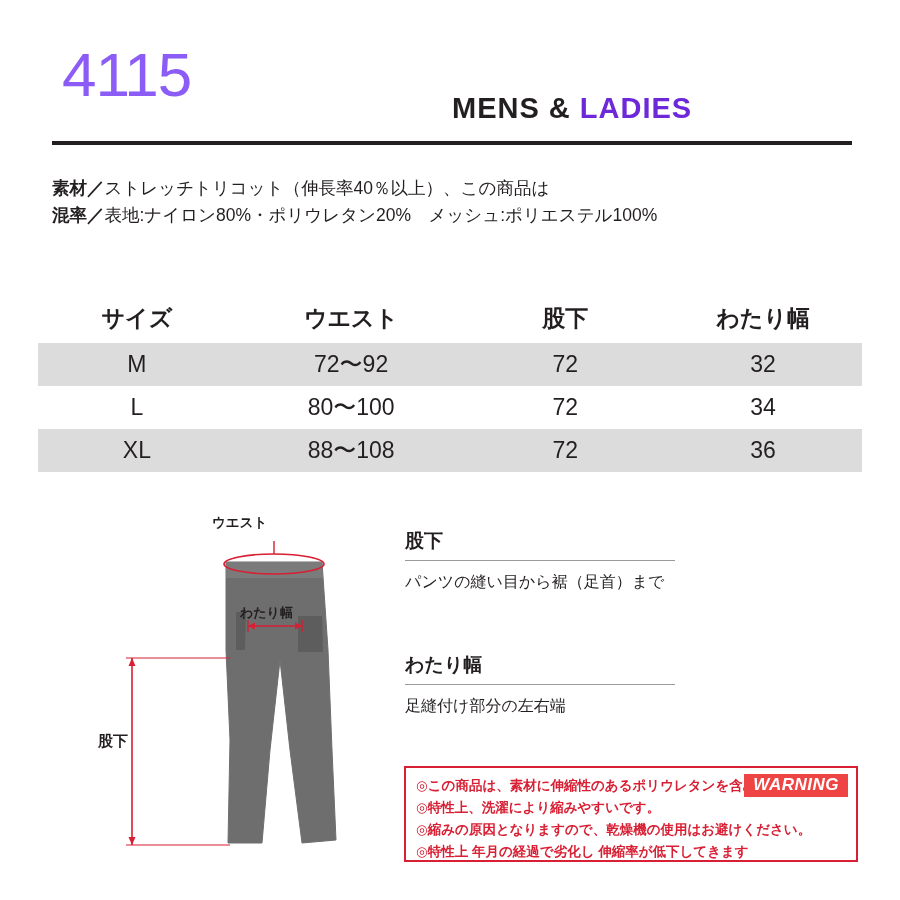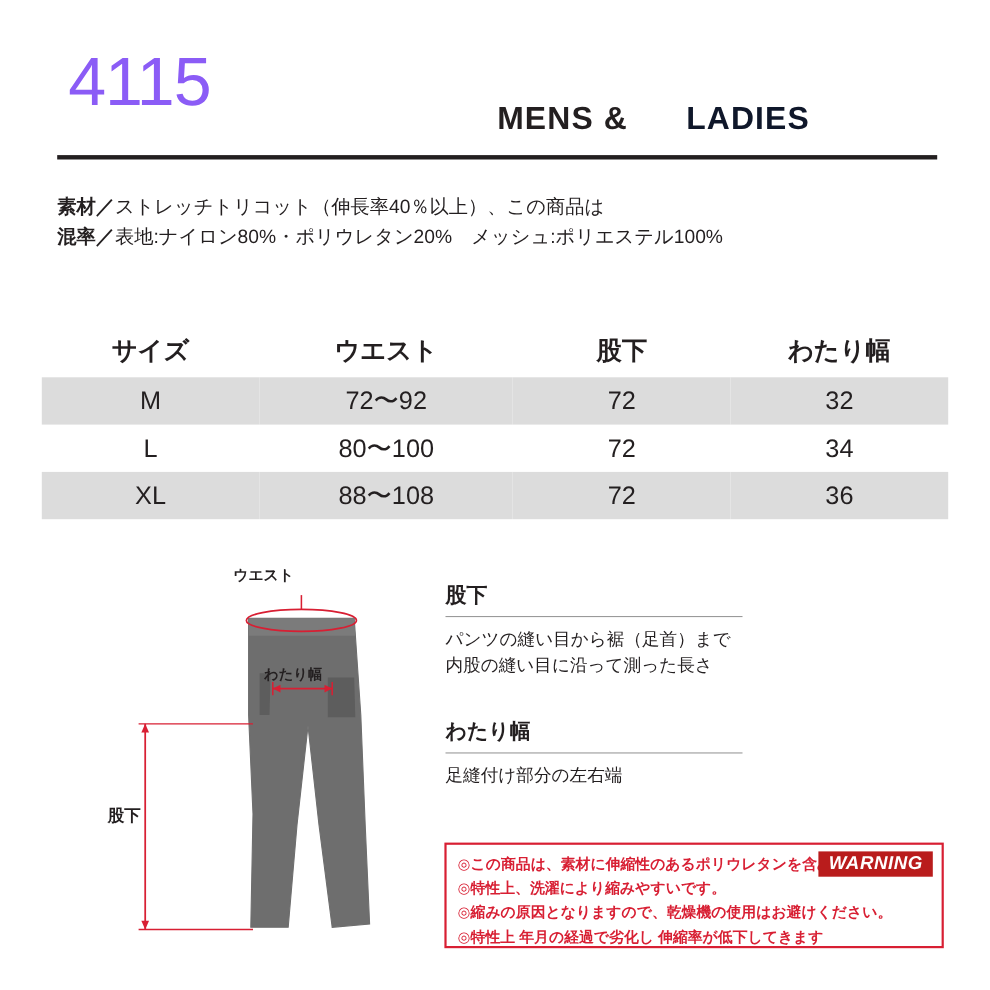--- a/index.html
+++ b/index.html
@@ -43,22 +43,21 @@
     position: absolute;
     left: 400px;
     top: 48px;
     font-size: 29px;
     font-weight: bold;
     letter-spacing: 1px;
     color: #231f20;
     white-space: nowrap;
   }
   .header-title .ladies {
-    color: #0f172a;
-    margin-left: 44px;
+    color: #6d28d9;
   }
   .header-rule {
     position: absolute;
     left: 0px;
     top: 97px;
     width: 800px;
     height: 4px;
     background: #231f20;
   }
 
@@ -179,21 +178,21 @@
     width: 454px;
     height: 96px;
     border: 2px solid #d81f33;
     box-sizing: border-box;
     padding: 7px 10px 0 10px;
   }
   .warning-badge {
     position: absolute;
     right: 8px;
     top: 6px;
-    background: #b91c1c;
+    background: #ef4444;
     color: #ffffff;
     font-size: 17px;
     font-weight: bold;
     font-style: italic;
     letter-spacing: 0.5px;
     padding: 1px 9px 2px 9px;
     text-align: center;
   }
   .warn-line {
     color: #d81f33;
@@ -283,21 +282,20 @@
     </svg>
     <div class="label-waist">ウエスト</div>
     <div class="label-thigh">わたり幅</div>
     <div class="label-inseam">股下</div>
   </div>
 
   <div class="def-block def-inseam">
     <div class="def-title">股下</div>
     <div class="def-hr"></div>
     <div class="def-text">パンツの縫い目から裾（足首）まで</div>
-    <div class="def-text">内股の縫い目に沿って測った長さ</div>
   </div>
 
   <div class="def-block def-thigh">
     <div class="def-title">わたり幅</div>
     <div class="def-hr"></div>
     <div class="def-text">足縫付け部分の左右端</div>
   </div>
 
   <div class="warning-box">
     <div class="warning-badge">WARNING</div>

